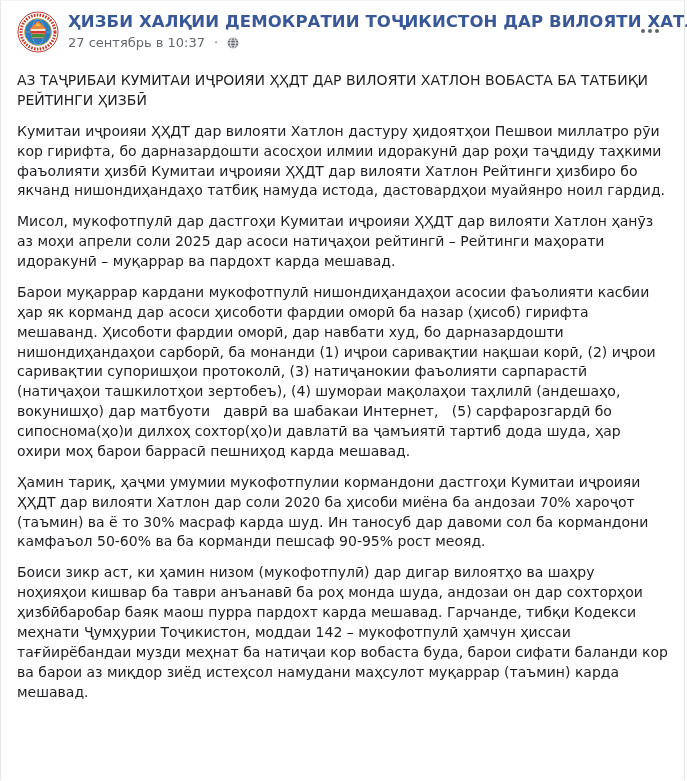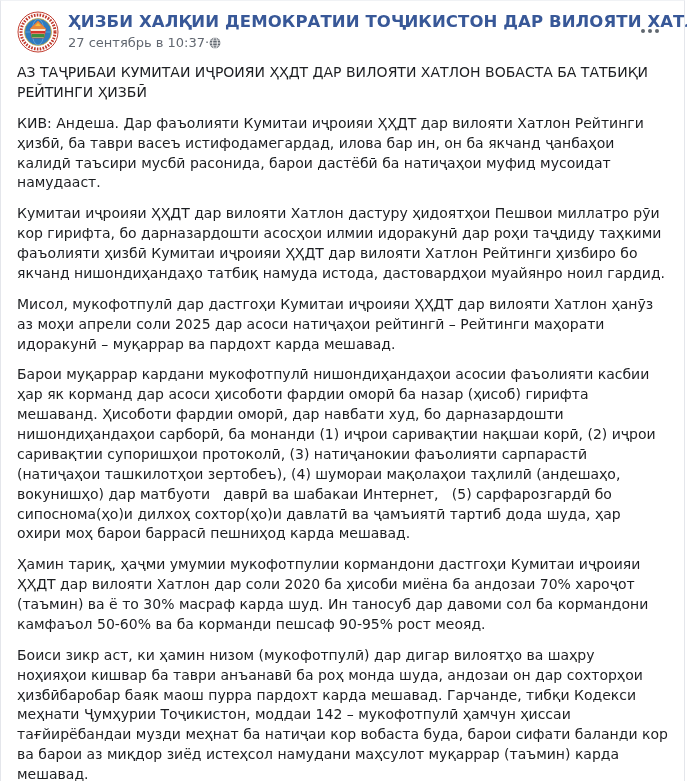--- a/index.html
+++ b/index.html
@@ -43,21 +43,21 @@
     line-height: 1.25;
     text-decoration: none;
     display: inline-block;
     cursor: pointer;
     letter-spacing: 0.1px;
     white-space: nowrap;
   }
   .meta-line {
     display: flex;
     align-items: center;
-    gap: 0;
+    gap: 9px;
     margin-top: 2px;
     font-size: 13px;
     color: #616770;
   }
   .meta-line .timestamp { cursor: pointer; }
   .meta-line .dot-sep { color: #616770; }
   .privacy-icon {
     display: inline-flex;
     align-items: center;
     margin-top: 1px;
@@ -77,21 +77,21 @@
   .more-options .dot {
     width: 4px;
     height: 4px;
     border-radius: 50%;
     background: #606770;
   }
   .post-body {
     padding: 6px 16px 10px 16px;
   }
   .post-body p {
-    margin: 0 0 11px 0;
+    margin: 8px 0 11px 0;
     font-size: 14px;
     line-height: 1.42;
     color: #1c1e21;
     white-space: pre-wrap;
     word-wrap: break-word;
   }
   .post-body p:last-child { margin-bottom: 0; }
 </style>
 </head>
 <body>
@@ -137,21 +137,20 @@
     <div class="more-options">
       <span class="dot"></span>
       <span class="dot"></span>
       <span class="dot"></span>
     </div>
 
   </div>
 
   <div class="post-body">
     <p>АЗ ТАҶРИБАИ КУМИТАИ ИҶРОИЯИ ҲҲДТ ДАР ВИЛОЯТИ ХАТЛОН ВОБАСТА БА ТАТБИҚИ РЕЙТИНГИ ҲИЗБӢ</p>
-    <p>КИВ: Андеша. Дар фаъолияти Кумитаи иҷроияи ҲҲДТ дар вилояти Хатлон Рейтинги ҳизбӣ, ба таври васеъ истифодамегардад, илова бар ин, он ба якчанд ҷанбаҳои калидӣ таъсири мусбӣ расонида, барои дастёбӣ ба натиҷаҳои муфид мусоидат намудааст.</p>
     <p>Кумитаи иҷроияи ҲҲДТ дар вилояти Хатлон дастуру ҳидоятҳои Пешвои миллатро рӯи кор гирифта, бо дарназардошти асосҳои илмии идоракунӣ дар роҳи таҷдиду таҳкими фаъолияти ҳизбӣ Кумитаи иҷроияи ҲҲДТ дар вилояти Хатлон Рейтинги ҳизбиро бо якчанд нишондиҳандаҳо татбиқ намуда истода, дастовардҳои муайянро ноил гардид.</p>
     <p>Мисол, мукофотпулӣ дар дастгоҳи Кумитаи иҷроияи ҲҲДТ дар вилояти Хатлон ҳанӯз аз моҳи апрели соли 2025 дар асоси натиҷаҳои рейтингӣ – Рейтинги маҳорати идоракунӣ – муқаррар ва пардохт карда мешавад.</p>
     <p>Барои муқаррар кардани мукофотпулӣ нишондиҳандаҳои асосии фаъолияти касбии ҳар як корманд дар асоси ҳисоботи фардии оморӣ ба назар (ҳисоб) гирифта мешаванд. Ҳисоботи фардии оморӣ, дар навбати худ, бо дарназардошти нишондиҳандаҳои сарборӣ, ба монанди (1) иҷрои саривақтии нақшаи корӣ, (2) иҷрои саривақтии супоришҳои протоколӣ, (3) натиҷанокии фаъолияти сарпарастӣ (натиҷаҳои ташкилотҳои зертобеъ), (4) шумораи мақолаҳои таҳлилӣ (андешаҳо, вокунишҳо) дар матбуоти   даврӣ ва шабакаи Интернет,   (5) сарфарозгардӣ бо сипоснома(ҳо)и дилхоҳ сохтор(ҳо)и давлатӣ ва ҷамъиятӣ тартиб дода шуда, ҳар охири моҳ барои баррасӣ пешниҳод карда мешавад.</p>
     <p>Ҳамин тариқ, ҳаҷми умумии мукофотпулии кормандони дастгоҳи Кумитаи иҷроияи ҲҲДТ дар вилояти Хатлон дар соли 2020 ба ҳисоби миёна ба андозаи 70% хароҷот (таъмин) ва ё то 30% масраф карда шуд. Ин таносуб дар давоми сол ба кормандони камфаъол 50-60% ва ба корманди пешсаф 90-95% рост меояд.</p>
     <p>Боиси зикр аст, ки ҳамин низом (мукофотпулӣ) дар дигар вилоятҳо ва шаҳру ноҳияҳои кишвар ба таври анъанавӣ ба роҳ монда шуда, андозаи он дар сохторҳои ҳизбӣбаробар баяк маош пурра пардохт карда мешавад. Гарчанде, тибқи Кодекси меҳнати Ҷумҳурии Тоҷикистон, моддаи 142 – мукофотпулӣ ҳамчун ҳиссаи тағйирёбандаи музди меҳнат ба натиҷаи кор вобаста буда, барои сифати баланди кор ва барои аз миқдор зиёд истеҳсол намудани маҳсулот муқаррар (таъмин) карда мешавад.</p>
   </div>
 
 </div>
 
 </body></html>

